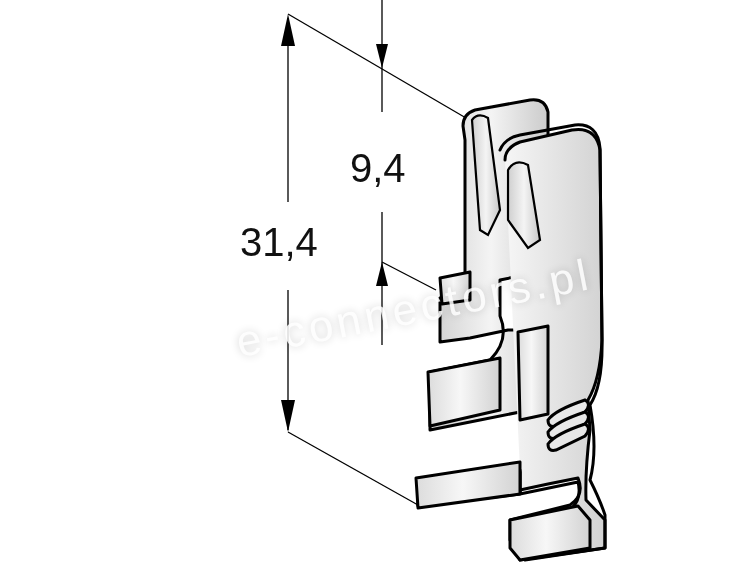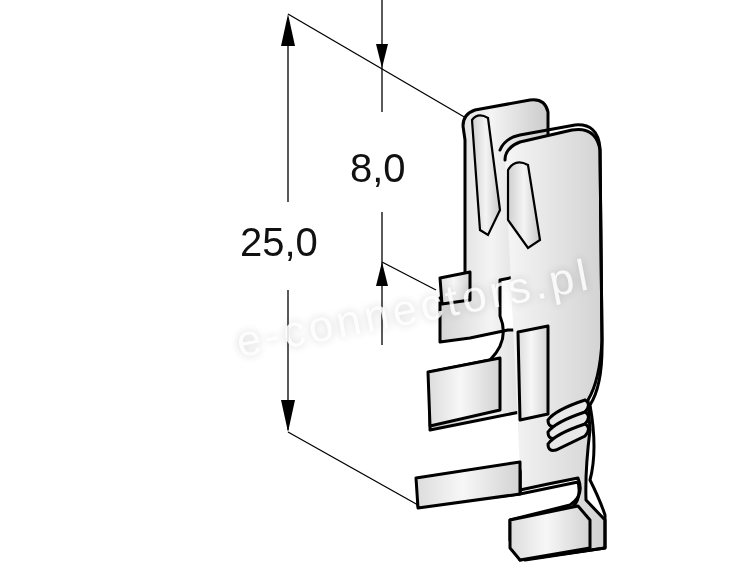--- a/index.html
+++ b/index.html
@@ -88,17 +88,17 @@
       <path d="M508,170 Q515,158 528,165 L540,240 L528,248 L508,220 Z"></path>
     </g>
 
     <g stroke="#000" stroke-width="3" fill="#e8e8e8">
       <path d="M548,420 Q555,410 585,400 Q592,404 585,412 L556,426 Q548,428 548,420 Z"></path>
       <path d="M548,432 Q555,422 585,412 Q592,416 585,424 L556,438 Q548,440 548,432 Z"></path>
       <path d="M548,444 Q555,434 585,424 Q592,428 585,436 L556,450 Q548,452 548,444 Z"></path>
     </g>
   </svg>
 
-  <div class="dim-label" style="left:240px; top:222px;">25,0</div>
-  <div class="dim-label" style="left:350px; top:148px;">8,0</div>
+  <div class="dim-label" style="left:240px; top:222px;">31,4</div>
+  <div class="dim-label" style="left:350px; top:148px;">9,4</div>
 
   <div class="watermark" style="left:232px; top:318px;">e-connectors.pl</div>
 </div>
 
 </body></html>

